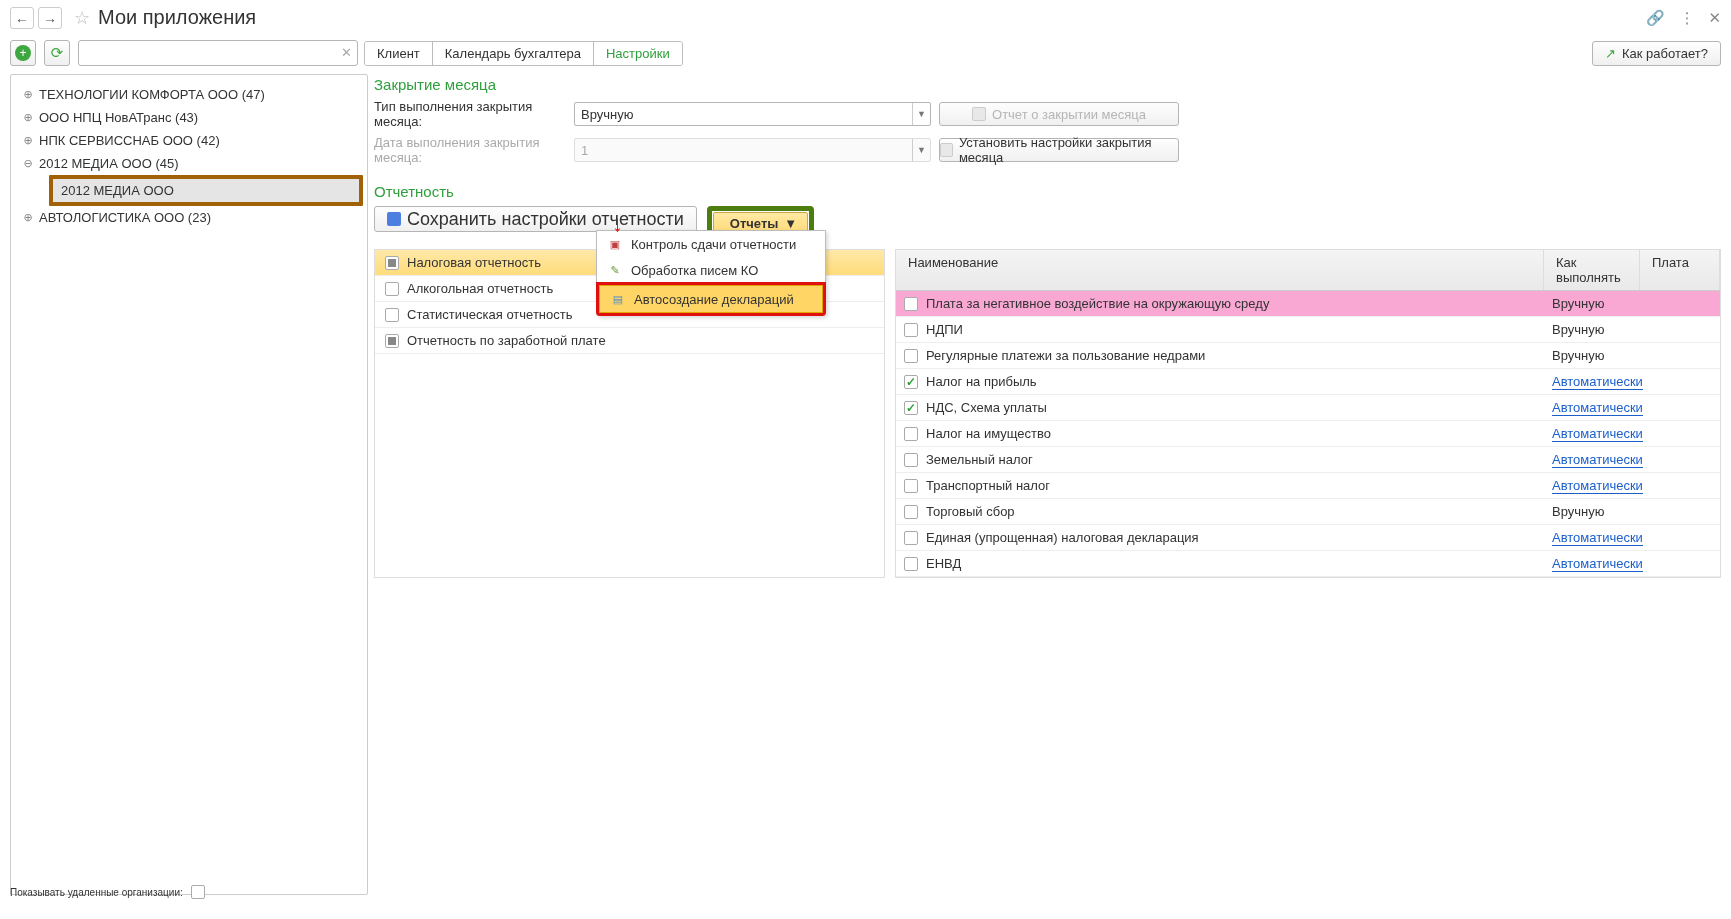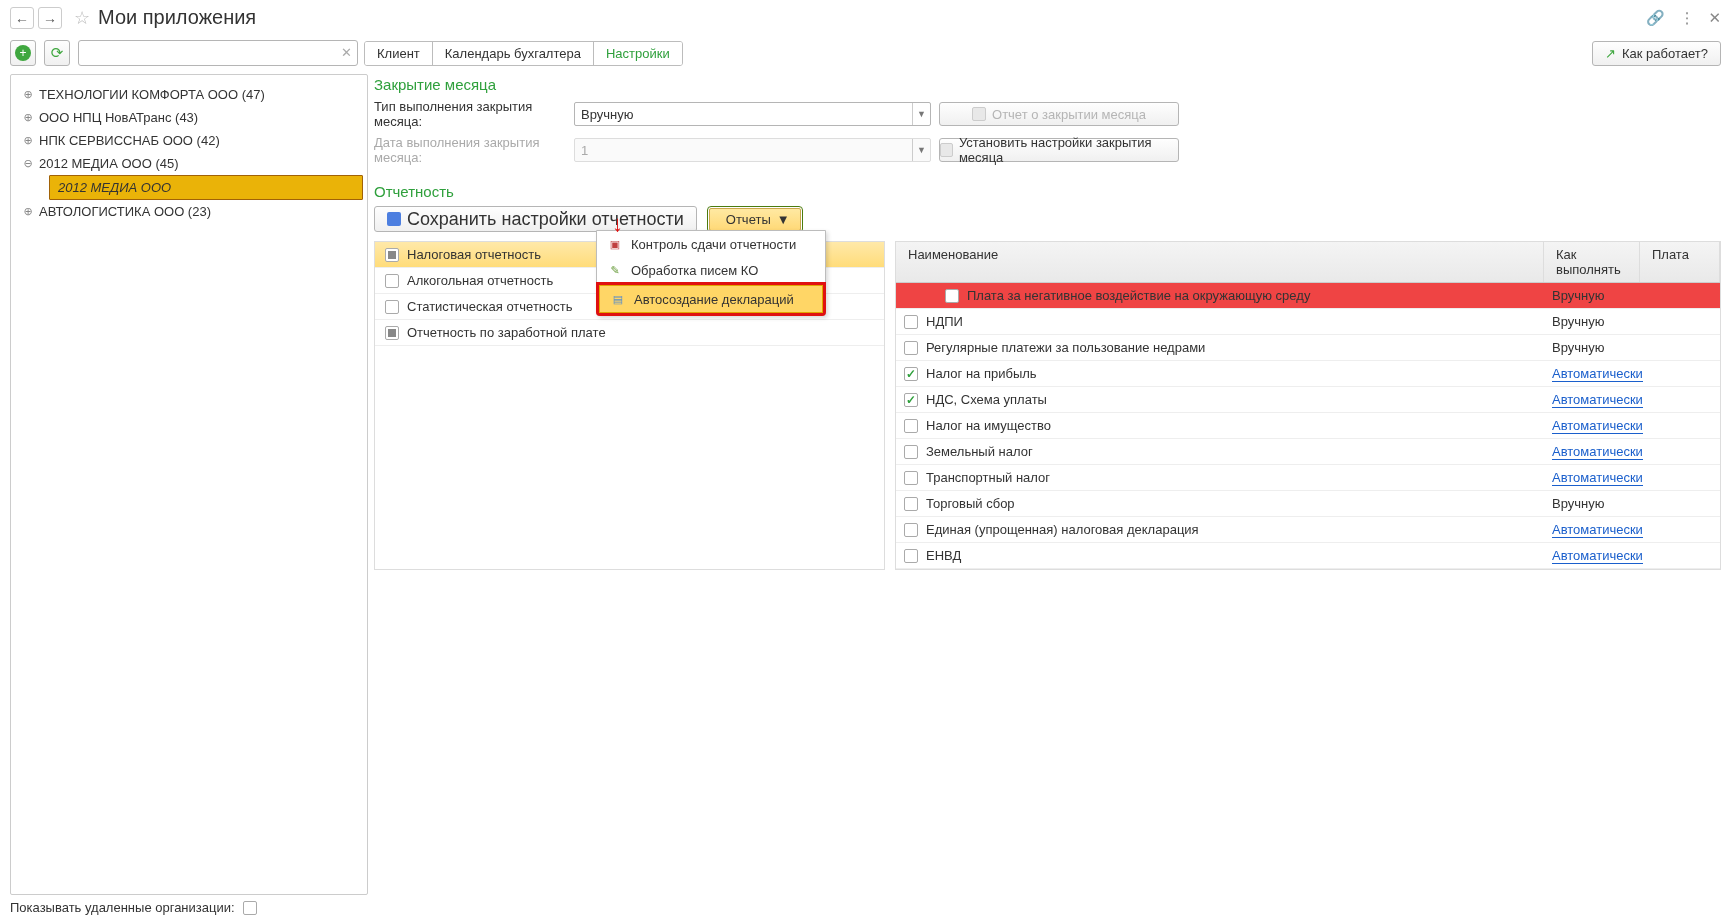--- a/index.html
+++ b/index.html
@@ -26,21 +26,21 @@
   
   .how-btn { margin-left:auto; border:1px solid #b5b5b5; border-radius:3px; padding:4px 12px; display:flex; align-items:center; gap:6px; cursor:pointer; background:linear-gradient(#fefefe,#f0f0f0);}
   .how-btn .ext { color:#3fa73f; font-size:13px;}
   
   .main { display:flex; padding:0 10px; gap:6px; height:calc(100% - 98px);}
   
   .left-panel { width:358px; border:1px solid #ccc; border-radius:2px; padding:8px 4px; overflow:auto;}
   .tree-row { display:flex; align-items:center; padding:4px 6px; cursor:pointer; font-size:13px; color:#333;}
   .tree-toggle { width:14px; text-align:center; color:#888; font-size:11px; margin-right:4px;}
   .tree-child { margin-left:34px; padding:4px 8px; }
-  .tree-child.selected { background:#eab308; border:1px solid #a16207; border-radius:1px;font-style:italic;}
+  .tree-child.selected { background:#e5e5e5; border:4px solid #a16207; border-radius:1px;}
   
   .right-panel { flex:1; display:flex; flex-direction:column; position:relative;}
   
   .section-title { color:#2fa03c; font-size:15px; margin:2px 0 6px 0;}
   
   .form-row { display:flex; align-items:center; margin-bottom:6px; gap:8px;}
   .form-label { width:192px; font-size:13px; }
   .form-label.disabled { color:#aaa;}
   .select-box { width:357px; height:24px; border:1px solid #b5b5b5; border-radius:2px; display:flex; align-items:center; position:relative; background:#fff;}
   .select-box.disabled { color:#aaa; border-color:#ddd; background:#fafafa;}
@@ -48,21 +48,21 @@
   .select-box .dd { position:absolute; right:0; top:0; bottom:0; width:18px; border-left:1px solid #ccc; display:flex; align-items:center; justify-content:center; font-size:9px; color:#777; cursor:pointer;}
   
   .wide-btn { width:240px; height:24px; border:1px solid #b5b5b5; border-radius:3px; background:linear-gradient(#fefefe,#f0f0f0); display:flex; align-items:center; justify-content:center; gap:6px; cursor:pointer; font-size:13px;}
   .wide-btn.disabled { color:#b5b5b5; cursor:default;}
   .wide-btn .ic { width:14px; height:14px; background:#e8e8e8; border:1px solid #ccc; border-radius:2px; font-size:10px; display:flex; align-items:center; justify-content:center;}
   
   .report-toolbar { display:flex; gap:10px; margin-bottom:8px; position:relative;}
   .rep-btn { border:1px solid #b5b5b5; border-radius:3px; background:linear-gradient(#fefefe,#f0f0f0); padding:3px 12px; display:flex; align-items:center; gap:6px; cursor:pointer; font-size:18px; height:26px;}
   .rep-btn .disk { width:14px; height:14px; background:#4d7fe0; border-radius:2px;}
   
-  .red-box-btn { border:1px solid #4d7c0f; border-radius:4px; padding:0; position:relative;}
+  .red-box-btn { border:5px solid #4d7c0f; border-radius:4px; padding:0; position:relative;font-weight:bold;}
   .red-box-btn .inner.pressed { background:linear-gradient(#ffe9a2,#ffd977); border:1px solid #caa74d; border-radius:2px; margin:1px; padding:3px 10px; display:flex; align-items:center; gap:6px; font-size:13px;}
   
   .dropdown-menu { position:absolute; top:24px; left:222px; width:230px; background:#fff; border:1px solid #bcbcbc; border-radius:0 0 3px 3px; box-shadow:2px 2px 4px rgba(0,0,0,0.15); z-index:100;}
   .menu-item { display:flex; align-items:center; gap:8px; padding:5px 10px; cursor:pointer; font-size:13px;}
   .menu-item .mic { width:16px; height:16px; display:flex; align-items:center; justify-content:center; font-size:11px;}
   .menu-item.highlight { background:#ffd666; border:1px solid #e0a500;}
   .red-box-menu { border:3px solid #e01010; margin:-1px; border-radius:0 0 4px 4px;}
   
   .arrow-down { position:absolute; left:238px; top:5px; z-index:200; color:#e01010; font-size:22px; font-weight:bold; pointer-events:none;}
   
@@ -75,31 +75,31 @@
   .tri-chk.partial::after { content:""; width:8px; height:8px; background:#888; display:block;}
   .tri-chk.empty {}
   
   .tax-table { flex:1; border:1px solid #ddd;}
   .tax-head { display:flex; background:linear-gradient(#f4f4f4,#e9e9e9); border-bottom:1px solid #ccc;}
   .tax-head .th { padding:5px 12px; font-size:13px; border-right:1px solid #ddd;}
   .th-name { flex:1;}
   .th-mode { width:96px;}
   .th-date { width:80px; border-right:none;}
   .tax-row { display:flex; border-bottom:1px solid #eee; align-items:center;}
-  .tax-row.sel { background:#ef4444;padding-left:41px;}
+  .tax-row.sel { background:#f9a8d4;}
   .tax-row .td { padding:5px 8px; font-size:13px;}
   .td-name { flex:1; display:flex; align-items:center; gap:8px;}
   .td-mode { width:96px;}
   .td-date { width:80px;}
   .chk { width:14px; height:14px; border:1px solid #aaa; border-radius:2px; background:#fff; display:flex; align-items:center; justify-content:center; color:#2fa03c; font-size:12px; font-weight:bold;}
   .chk.on::after { content:"✓"; }
   .link-auto { color:#1a5fcc; cursor:pointer;}
   .td-mode .link-auto {border-bottom: 1px solid #1a5fcc;}
   
-  .footer { position:fixed; bottom:4px; left:10px; display:flex; align-items:center; gap:8px; font-size:13px;}
+  .footer { position:fixed; bottom:20px; left:10px; display:flex; align-items:center; gap:8px; font-size:10px;}
   .footer .chk2 { width:14px; height:14px; border:1px solid #aaa; border-radius:2px; background:#fff;}
 </style>
 </head>
 <body>
 
 <div class="titlebar">
   <div class="nav-btn">←</div>
   <div class="nav-btn">→</div>
   <div class="star">☆</div>
   <div class="page-title">Мои приложения</div>

